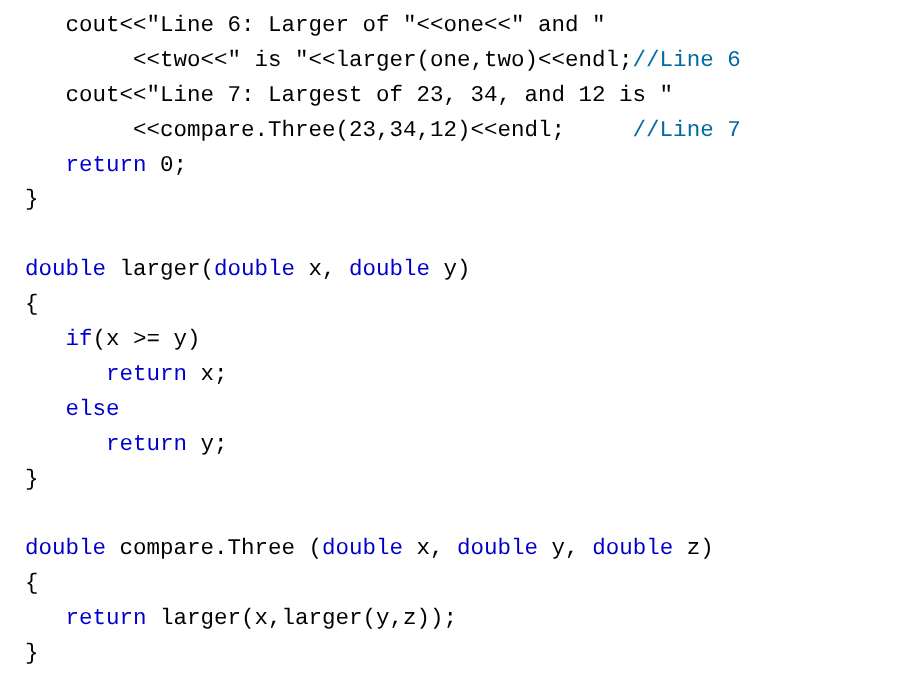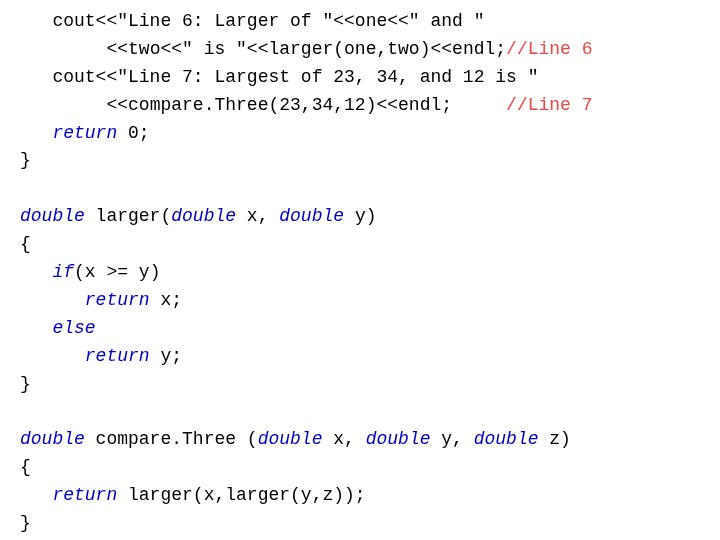--- a/index.html
+++ b/index.html
@@ -10,20 +10,20 @@
     height: 540px;
     overflow: hidden;
     font-family: "Courier New", Courier, monospace;
     font-size: 18px;
     line-height: 1.55;
   }
   .code-area {
     padding: 8px 0 0 20px;
     white-space: pre;
   }
-  .kw { color: #0000cc; font-style: italic; }
-  .cm { color: #ef4444; }
+  .kw { color: #0000cc; }
+  .cm { color: #0369a1; }
   .tx { color: #000000; }
 </style>
 </head>
 <body>
 
 <div class="code-area" id="code-root"><div><span class="tx">   </span><span class="tx">cout&lt;&lt;"Line 6: Larger of "&lt;&lt;one&lt;&lt;" and "</span></div><div><span class="tx">        </span><span class="tx">&lt;&lt;two&lt;&lt;" is "&lt;&lt;larger(one,two)&lt;&lt;endl;</span><span class="cm">//Line 6</span></div><div><span class="tx">   </span><span class="tx">cout&lt;&lt;"Line 7: Largest of 23, 34, and 12 is "</span></div><div><span class="tx">        </span><span class="tx">&lt;&lt;compare.Three(23,34,12)&lt;&lt;endl;     </span><span class="cm">//Line 7</span></div><div><span class="tx">   </span><span class="kw">return</span><span class="tx"> 0;</span></div><div><span class="tx"></span><span class="tx">}</span></div><div><span class="tx"></span><span class="tx"> </span></div><div><span class="tx"></span><span class="kw">double</span><span class="tx"> larger(</span><span class="kw">double</span><span class="tx"> x, </span><span class="kw">double</span><span class="tx"> y)</span></div><div><span class="tx"></span><span class="tx">{</span></div><div><span class="tx">   </span><span class="kw">if</span><span class="tx">(x &gt;= y)</span></div><div><span class="tx">      </span><span class="kw">return</span><span class="tx"> x;</span></div><div><span class="tx">   </span><span class="kw">else</span></div><div><span class="tx">      </span><span class="kw">return</span><span class="tx"> y;</span></div><div><span class="tx"></span><span class="tx">}</span></div><div><span class="tx"></span><span class="tx"> </span></div><div><span class="tx"></span><span class="kw">double</span><span class="tx"> compare.Three (</span><span class="kw">double</span><span class="tx"> x, </span><span class="kw">double</span><span class="tx"> y, </span><span class="kw">double</span><span class="tx"> z)</span></div><div><span class="tx"></span><span class="tx">{</span></div><div><span class="tx">   </span><span class="kw">return</span><span class="tx"> larger(x,larger(y,z));</span></div><div><span class="tx"></span><span class="tx">}</span></div></div>
 
 </body></html>

